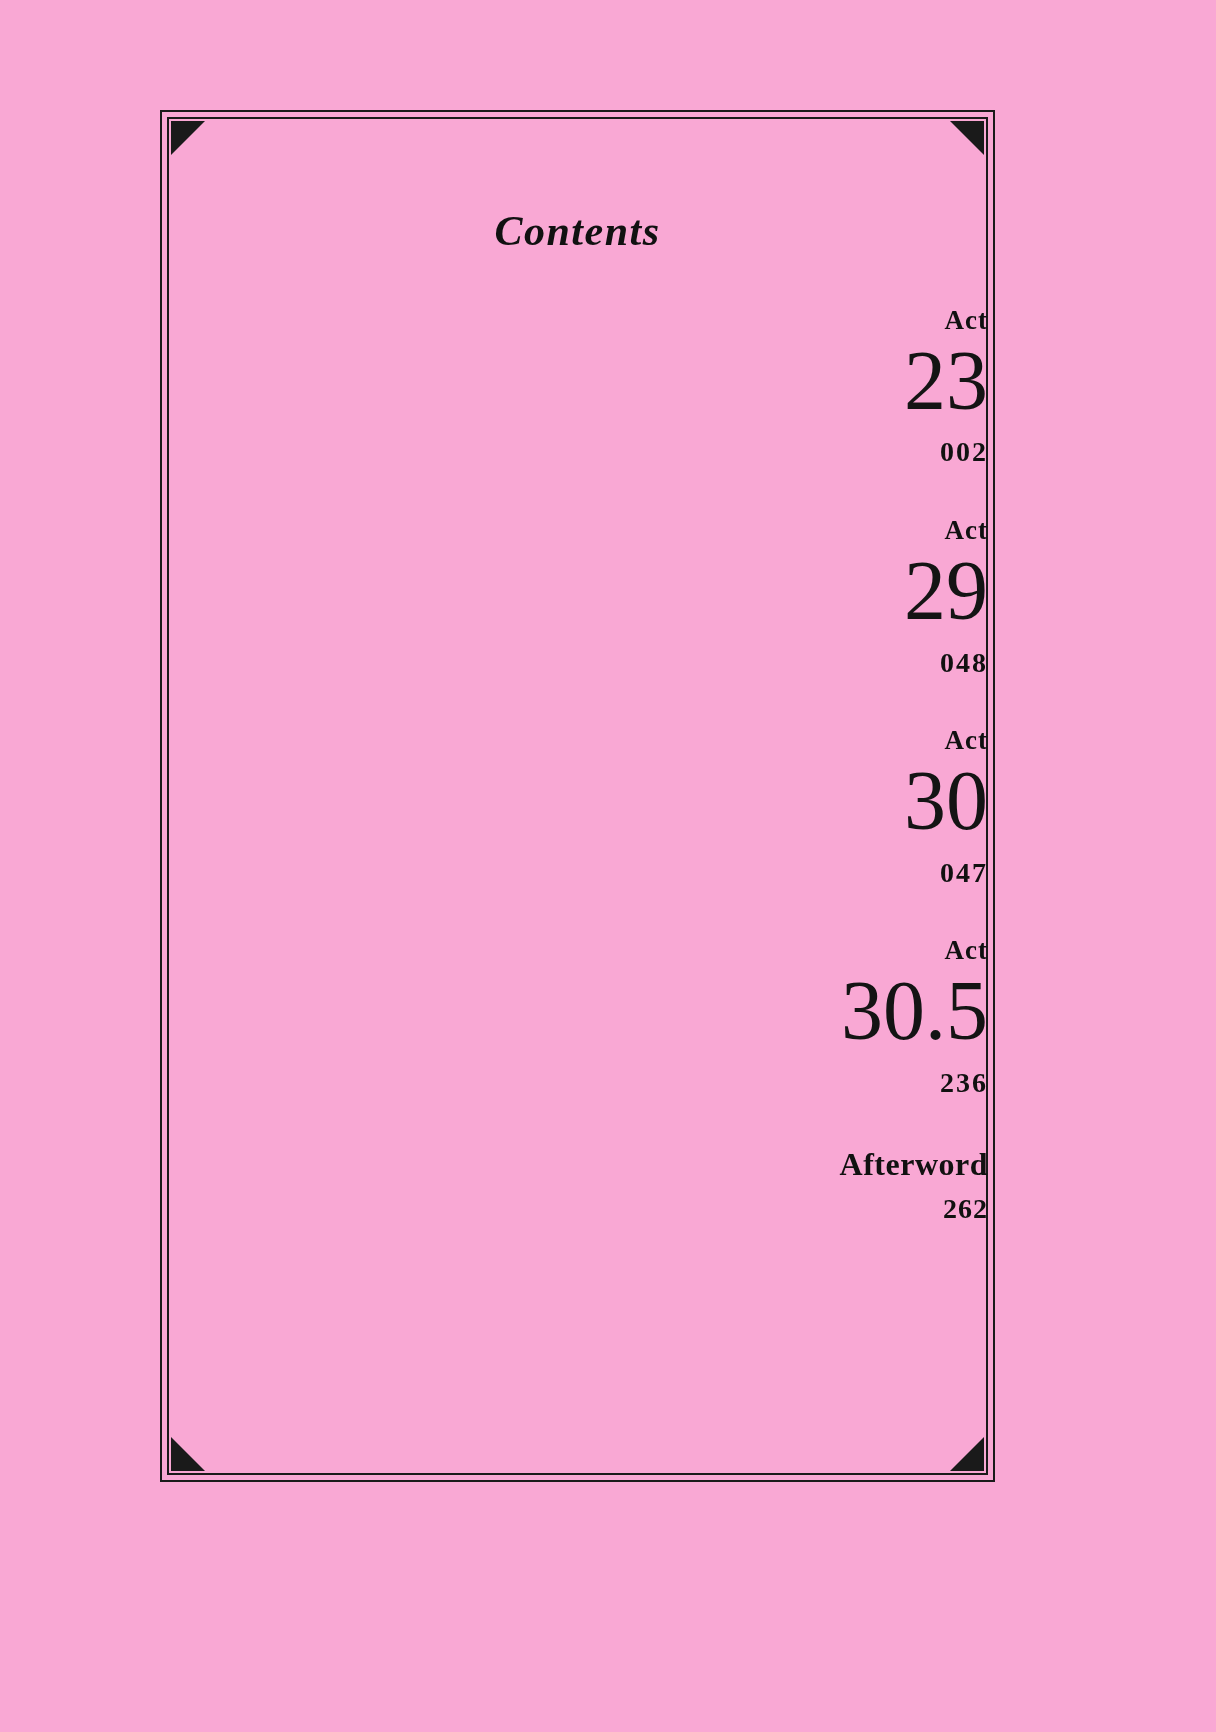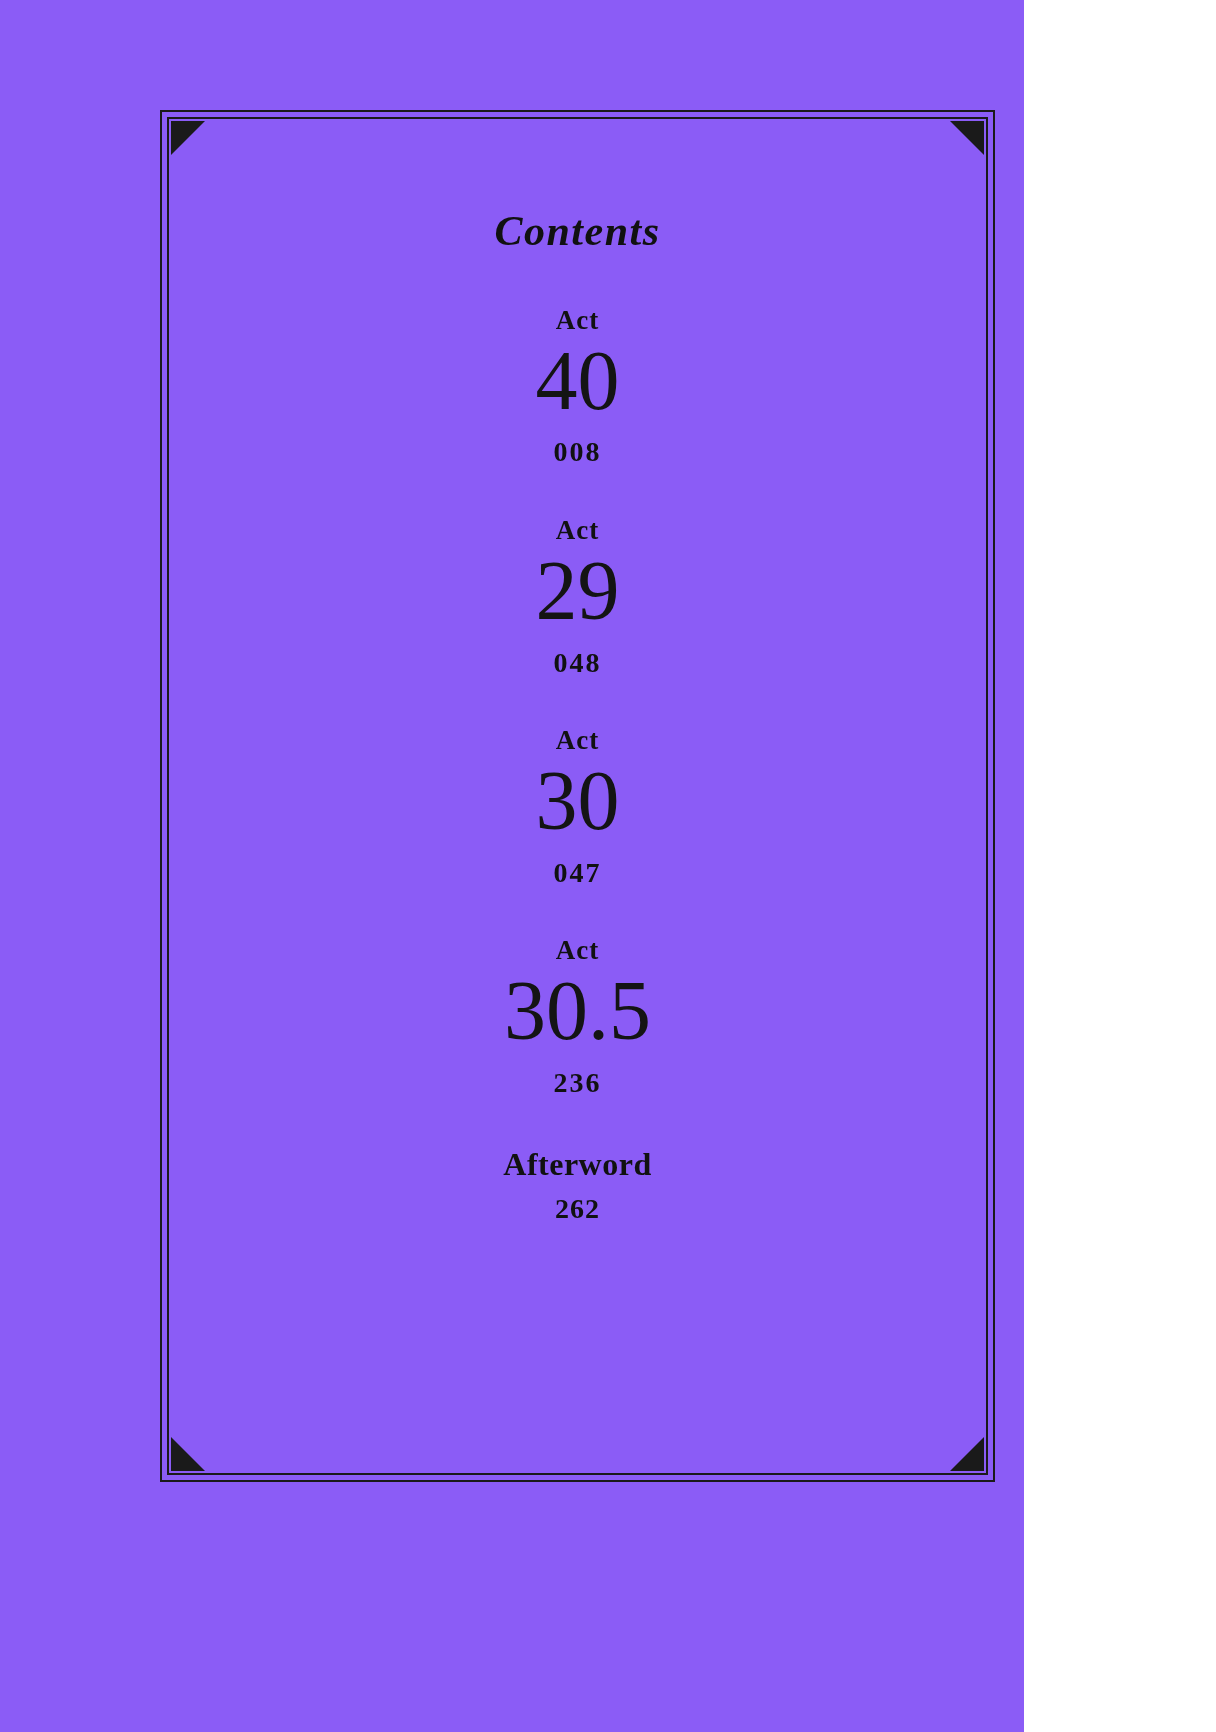--- a/index.html
+++ b/index.html
@@ -10,23 +10,23 @@
   body {
     width: 1216px;
     height: 1732px;
     font-family: "Liberation Serif", "DejaVu Serif", serif;
     color: #111111;
     overflow: hidden;
   }
 
   .page {
     position: relative;
-    width: 1024px;
+    width: 1216px;
     height: 1732px;
-    background: #8b5cf6;
+    background: #f9a8d4;
     text-decoration: underline;
   }
 
   
   .frame-outer {
     position: absolute;
     left: 160px;
     top: 110px;
     width: 835px;
     height: 1372px;
@@ -91,20 +91,21 @@
     font-style: italic;
     font-weight: bold;
     font-size: 42px;
     letter-spacing: 1.5px;
     color: #111111;
     line-height: 1;
   }
 
   .entries {
     margin-top: 54px;
+    text-align: right;
   }
 
   .entry {
     margin-bottom: 48px;
   }
 
   .entry-label {
     font-family: "Liberation Serif", "DejaVu Serif", serif;
     font-weight: bold;
     font-size: 27px;
@@ -162,22 +163,22 @@
   <div class="corner corner-br"></div>
 
   <div class="content">
 
     <div class="toc-title">Contents</div>
 
     <div class="entries">
 
       <div class="entry">
         <div class="entry-label">Act</div>
-        <div class="entry-number">40</div>
-        <div class="entry-page">008</div>
+        <div class="entry-number">23</div>
+        <div class="entry-page">002</div>
       </div>
 
       <div class="entry">
         <div class="entry-label">Act</div>
         <div class="entry-number">29</div>
         <div class="entry-page">048</div>
       </div>
 
       <div class="entry">
         <div class="entry-label">Act</div>

